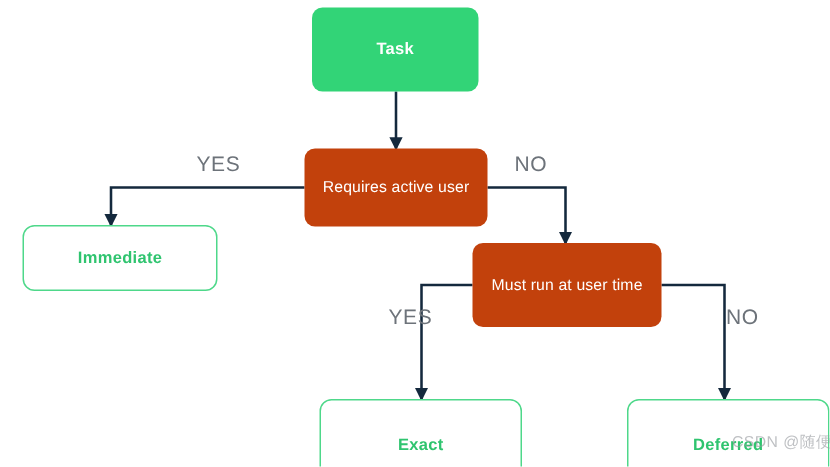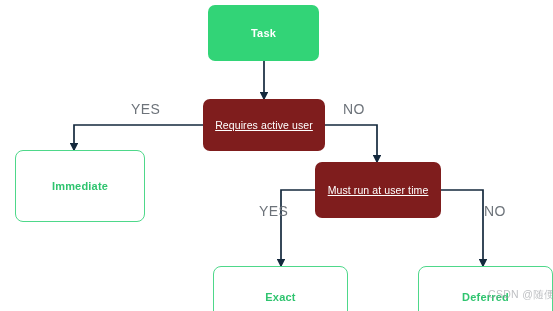--- a/index.html
+++ b/index.html
@@ -12,22 +12,22 @@
   .edges{position:absolute;left:0;top:0;width:553px;height:311px;}
 
   .node{position:absolute;box-sizing:border-box;display:flex;
         align-items:center;justify-content:center;text-align:center;}
 
   .node-start{
     background:#32d477;border-radius:7px;
     color:#ffffff;font-size:11px;font-weight:700;letter-spacing:.2px;
   }
   .node-decision{
-    background:#7f1d1d;border-radius:7px;
-    color:#ffffff;font-size:10.5px;font-weight:400;letter-spacing:.1px;text-decoration:underline;
+    background:#c2410c;border-radius:7px;
+    color:#ffffff;font-size:10.5px;font-weight:400;letter-spacing:.1px;
   }
   .node-terminal{
     background:#ffffff;border:1.6px solid #4ed88a;border-radius:8px;
     color:#2fc46f;font-size:11px;font-weight:700;letter-spacing:.2px;
   }
 
   .edge-label{
     position:absolute;color:#6d737a;font-size:14px;font-weight:400;
     letter-spacing:.4px;white-space:nowrap;
   }
@@ -59,21 +59,21 @@
 
     <path d="M 441 190 L 483 190 L 483 266" stroke="#14293d" stroke-width="1.7" fill="none" marker-end="url(#arrow)"></path>
   </svg>
 
   <div class="node node-start" style="left:208px;top:5px;width:111px;height:56px;">Task</div>
 
   <div class="node node-decision" style="left:203px;top:99px;width:122px;height:52px;">Requires active user</div>
 
   <div class="node node-decision" style="left:315px;top:162px;width:126px;height:56px;">Must run at user time</div>
 
-  <div class="node node-terminal" style="left:15px;top:150px;width:130px;height:72px;">Immediate</div>
+  <div class="node node-terminal" style="left:15px;top:150px;width:130px;height:44px;">Immediate</div>
 
   <div class="node node-terminal" style="left:213px;top:266px;width:135px;height:62px;">Exact</div>
 
   <div class="node node-terminal" style="left:418px;top:266px;width:135px;height:62px;">Deferred</div>
 
   <div class="edge-label" style="left:131px;top:101px;">YES</div>
 
   <div class="edge-label" style="left:343px;top:101px;">NO</div>
 
   <div class="edge-label" style="left:259px;top:203px;">YES</div>

